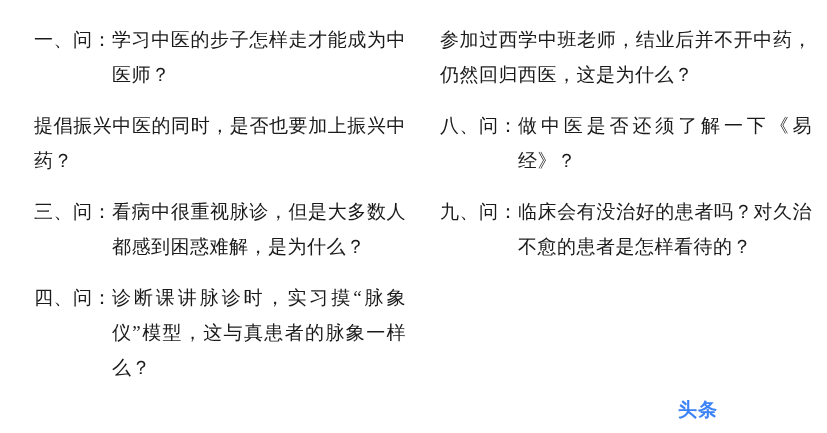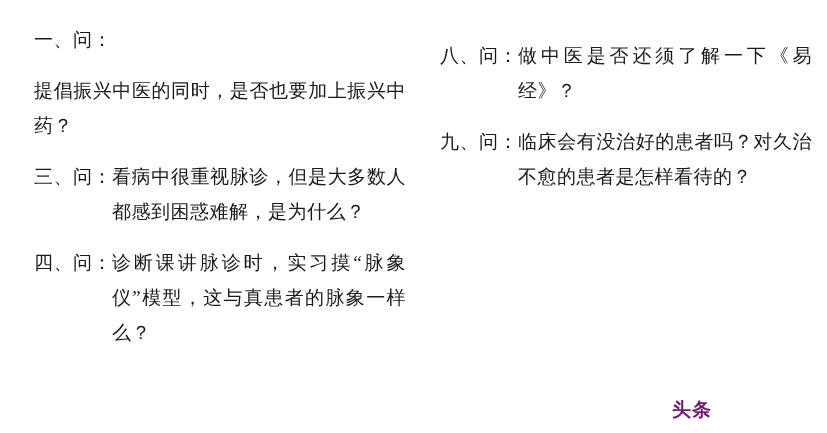--- a/index.html
+++ b/index.html
@@ -49,58 +49,60 @@
     font-size: 19px;
     line-height: 35px;
     letter-spacing: 0.5px;
     text-align: justify;
   }
   .watermark {
     position: absolute;
     right: 30px;
     bottom: 10px;
     display: flex;
-    flex-direction: row;
+    flex-direction: column;
     align-items: center;
     font-family: "Liberation Sans", "DejaVu Sans", sans-serif;
     font-size: 19px;
     font-weight: bold;
-    color: #701a75;
+    color: #3b82f6;
     letter-spacing: 1px;
   }
   .watermark .wm-sep {
     display: inline-block;
     width: 6px;
   }
 </style>
 </head>
 <body>
 
 <div class="page">
   <div class="columns">
 
     <div class="column">
       <div class="qa-item">
         <span class="qa-num">一、问：</span>
+        <span class="qa-text">学习中医的步子怎样走才能成为中医师？</span>
       </div>
       <div class="qa-item">
         <span class="qa-text">提倡振兴中医的同时，是否也要加上振兴中药？</span>
       </div>
       <div class="qa-item">
         <span class="qa-num">三、问：</span>
         <span class="qa-text">看病中很重视脉诊，但是大多数人都感到困惑难解，是为什么？</span>
       </div>
       <div class="qa-item">
         <span class="qa-num">四、问：</span>
         <span class="qa-text">诊断课讲脉诊时，实习摸“脉象仪”模型，这与真患者的脉象一样么？</span>
       </div>
     </div>
 
     <div class="column">
       <div class="qa-item">
+        <span class="qa-text">参加过西学中班老师，结业后并不开中药，仍然回归西医，这是为什么？</span>
       </div>
       <div class="qa-item">
         <span class="qa-num">八、问：</span>
         <span class="qa-text">做中医是否还须了解一下《易经》？</span>
       </div>
       <div class="qa-item">
         <span class="qa-num">九、问：</span>
         <span class="qa-text">临床会有没治好的患者吗？对久治不愈的患者是怎样看待的？</span>
       </div>
     </div>

